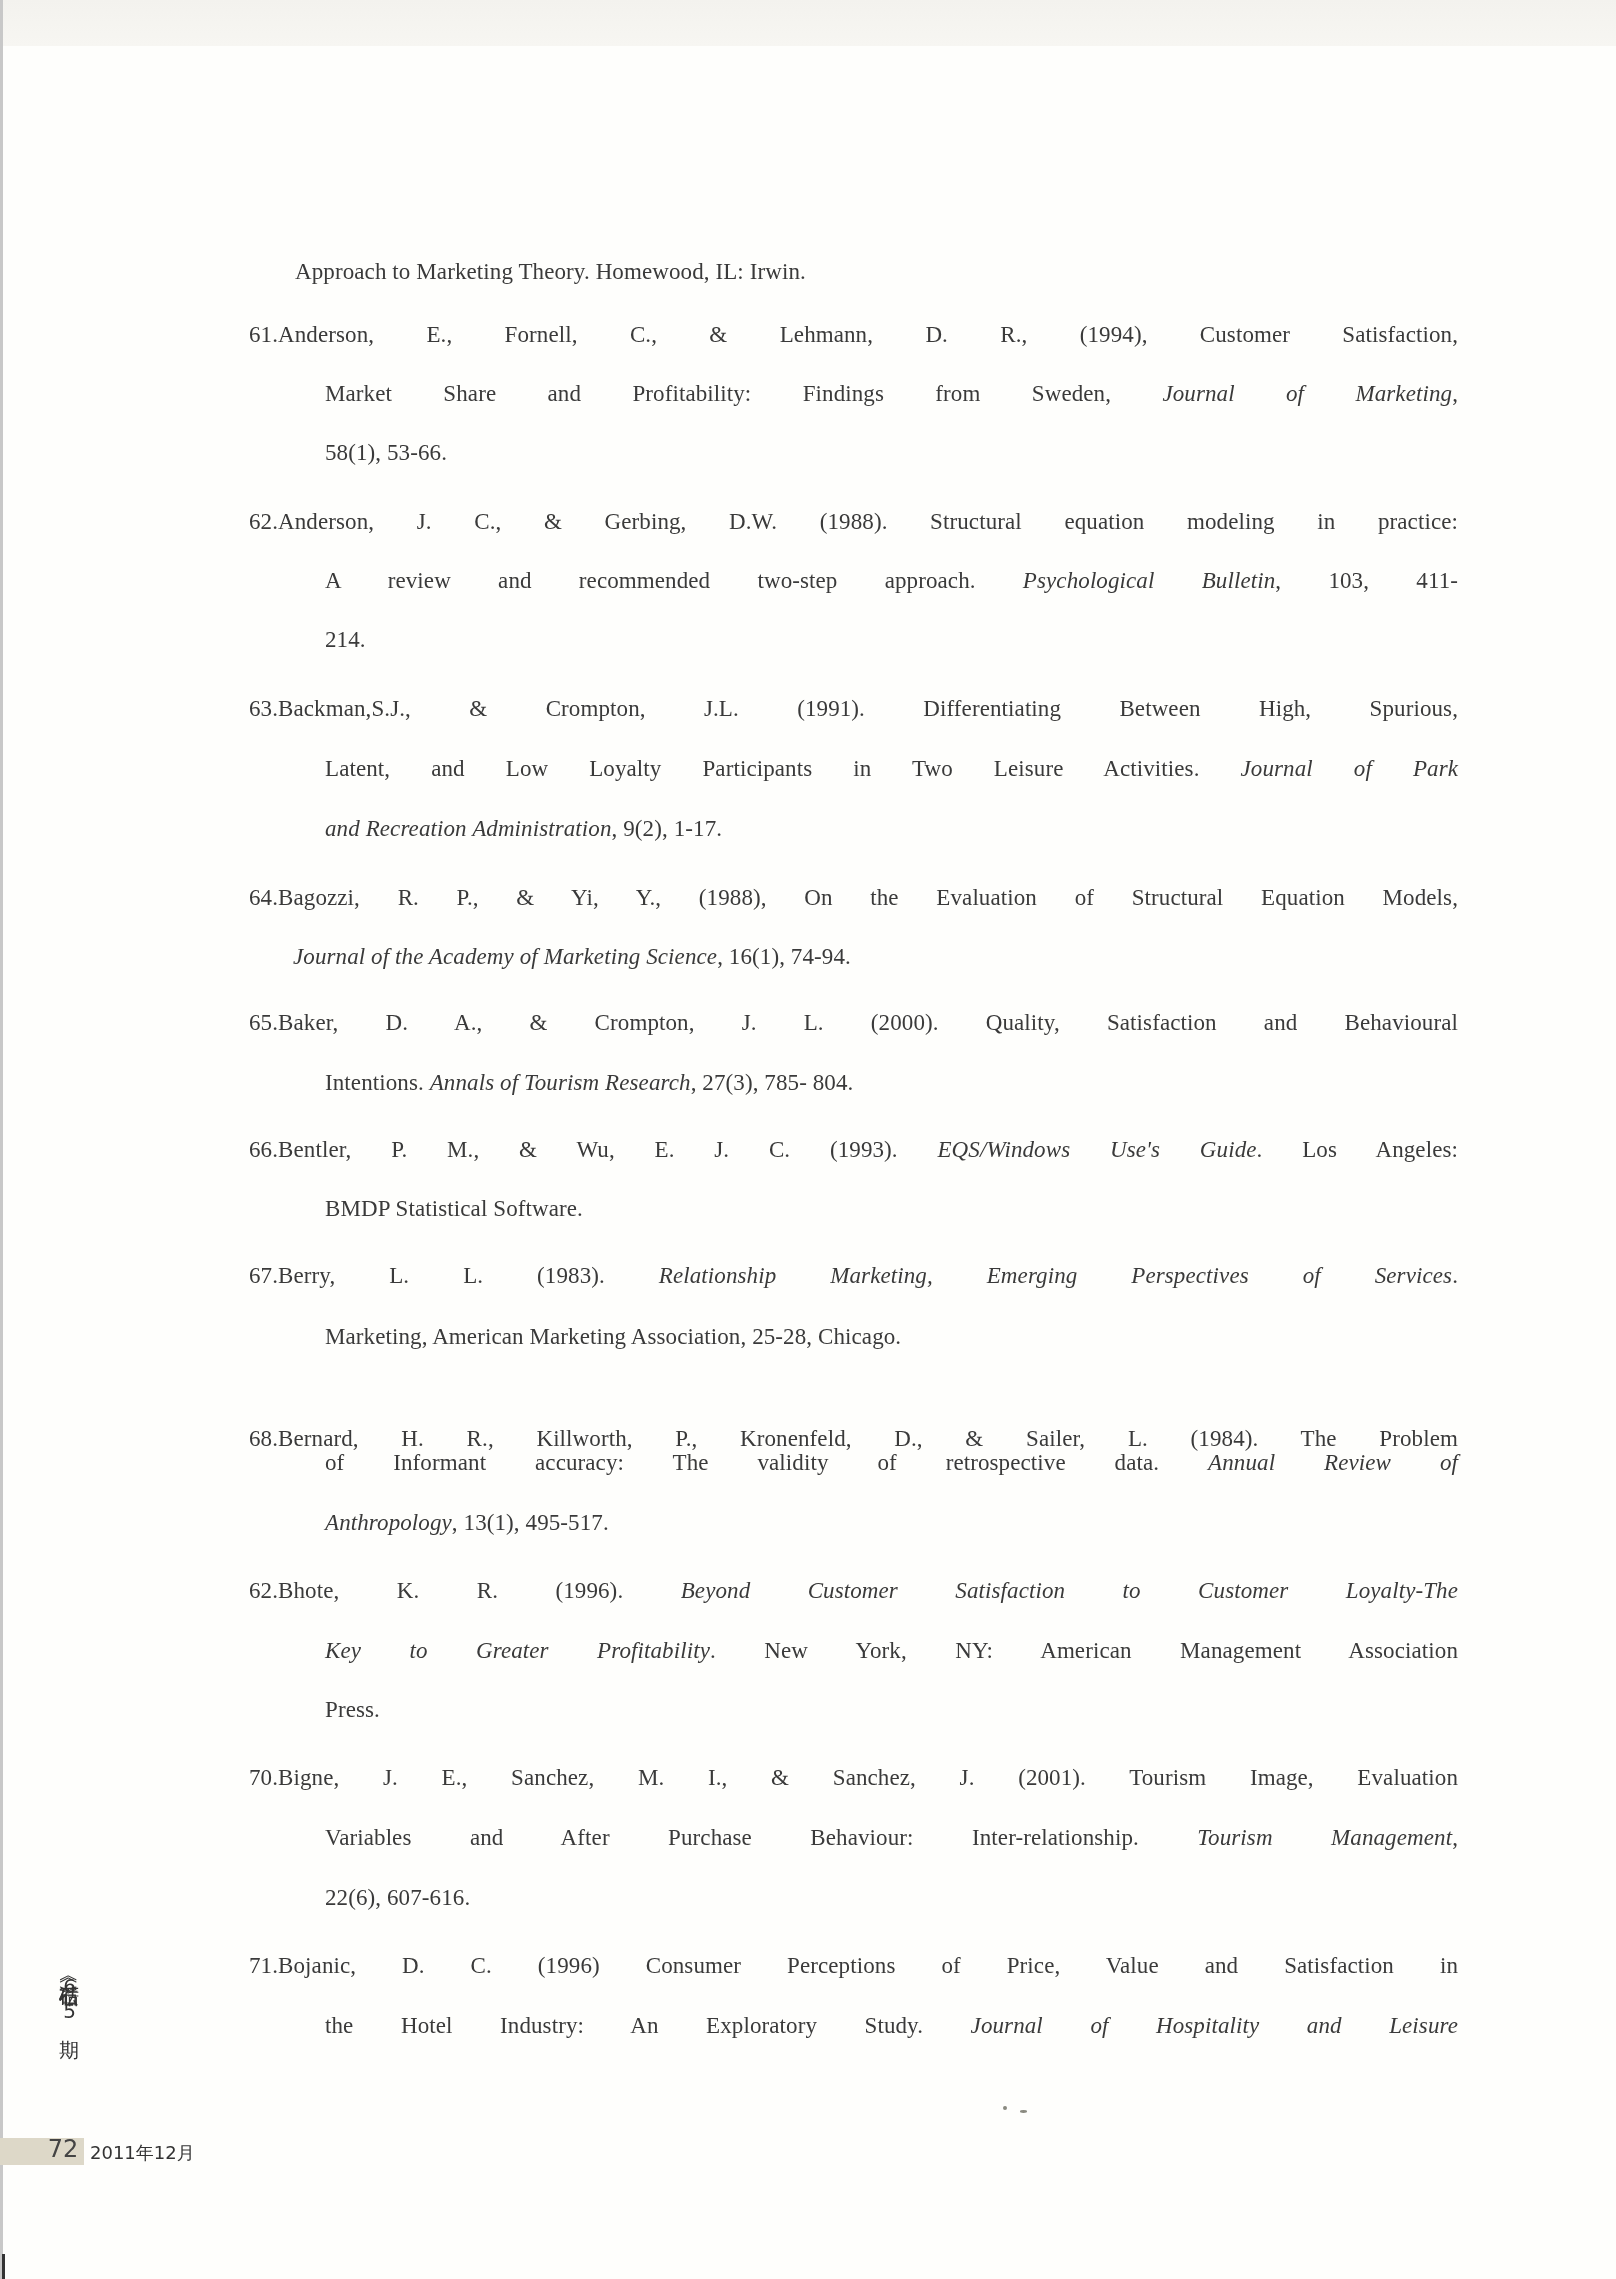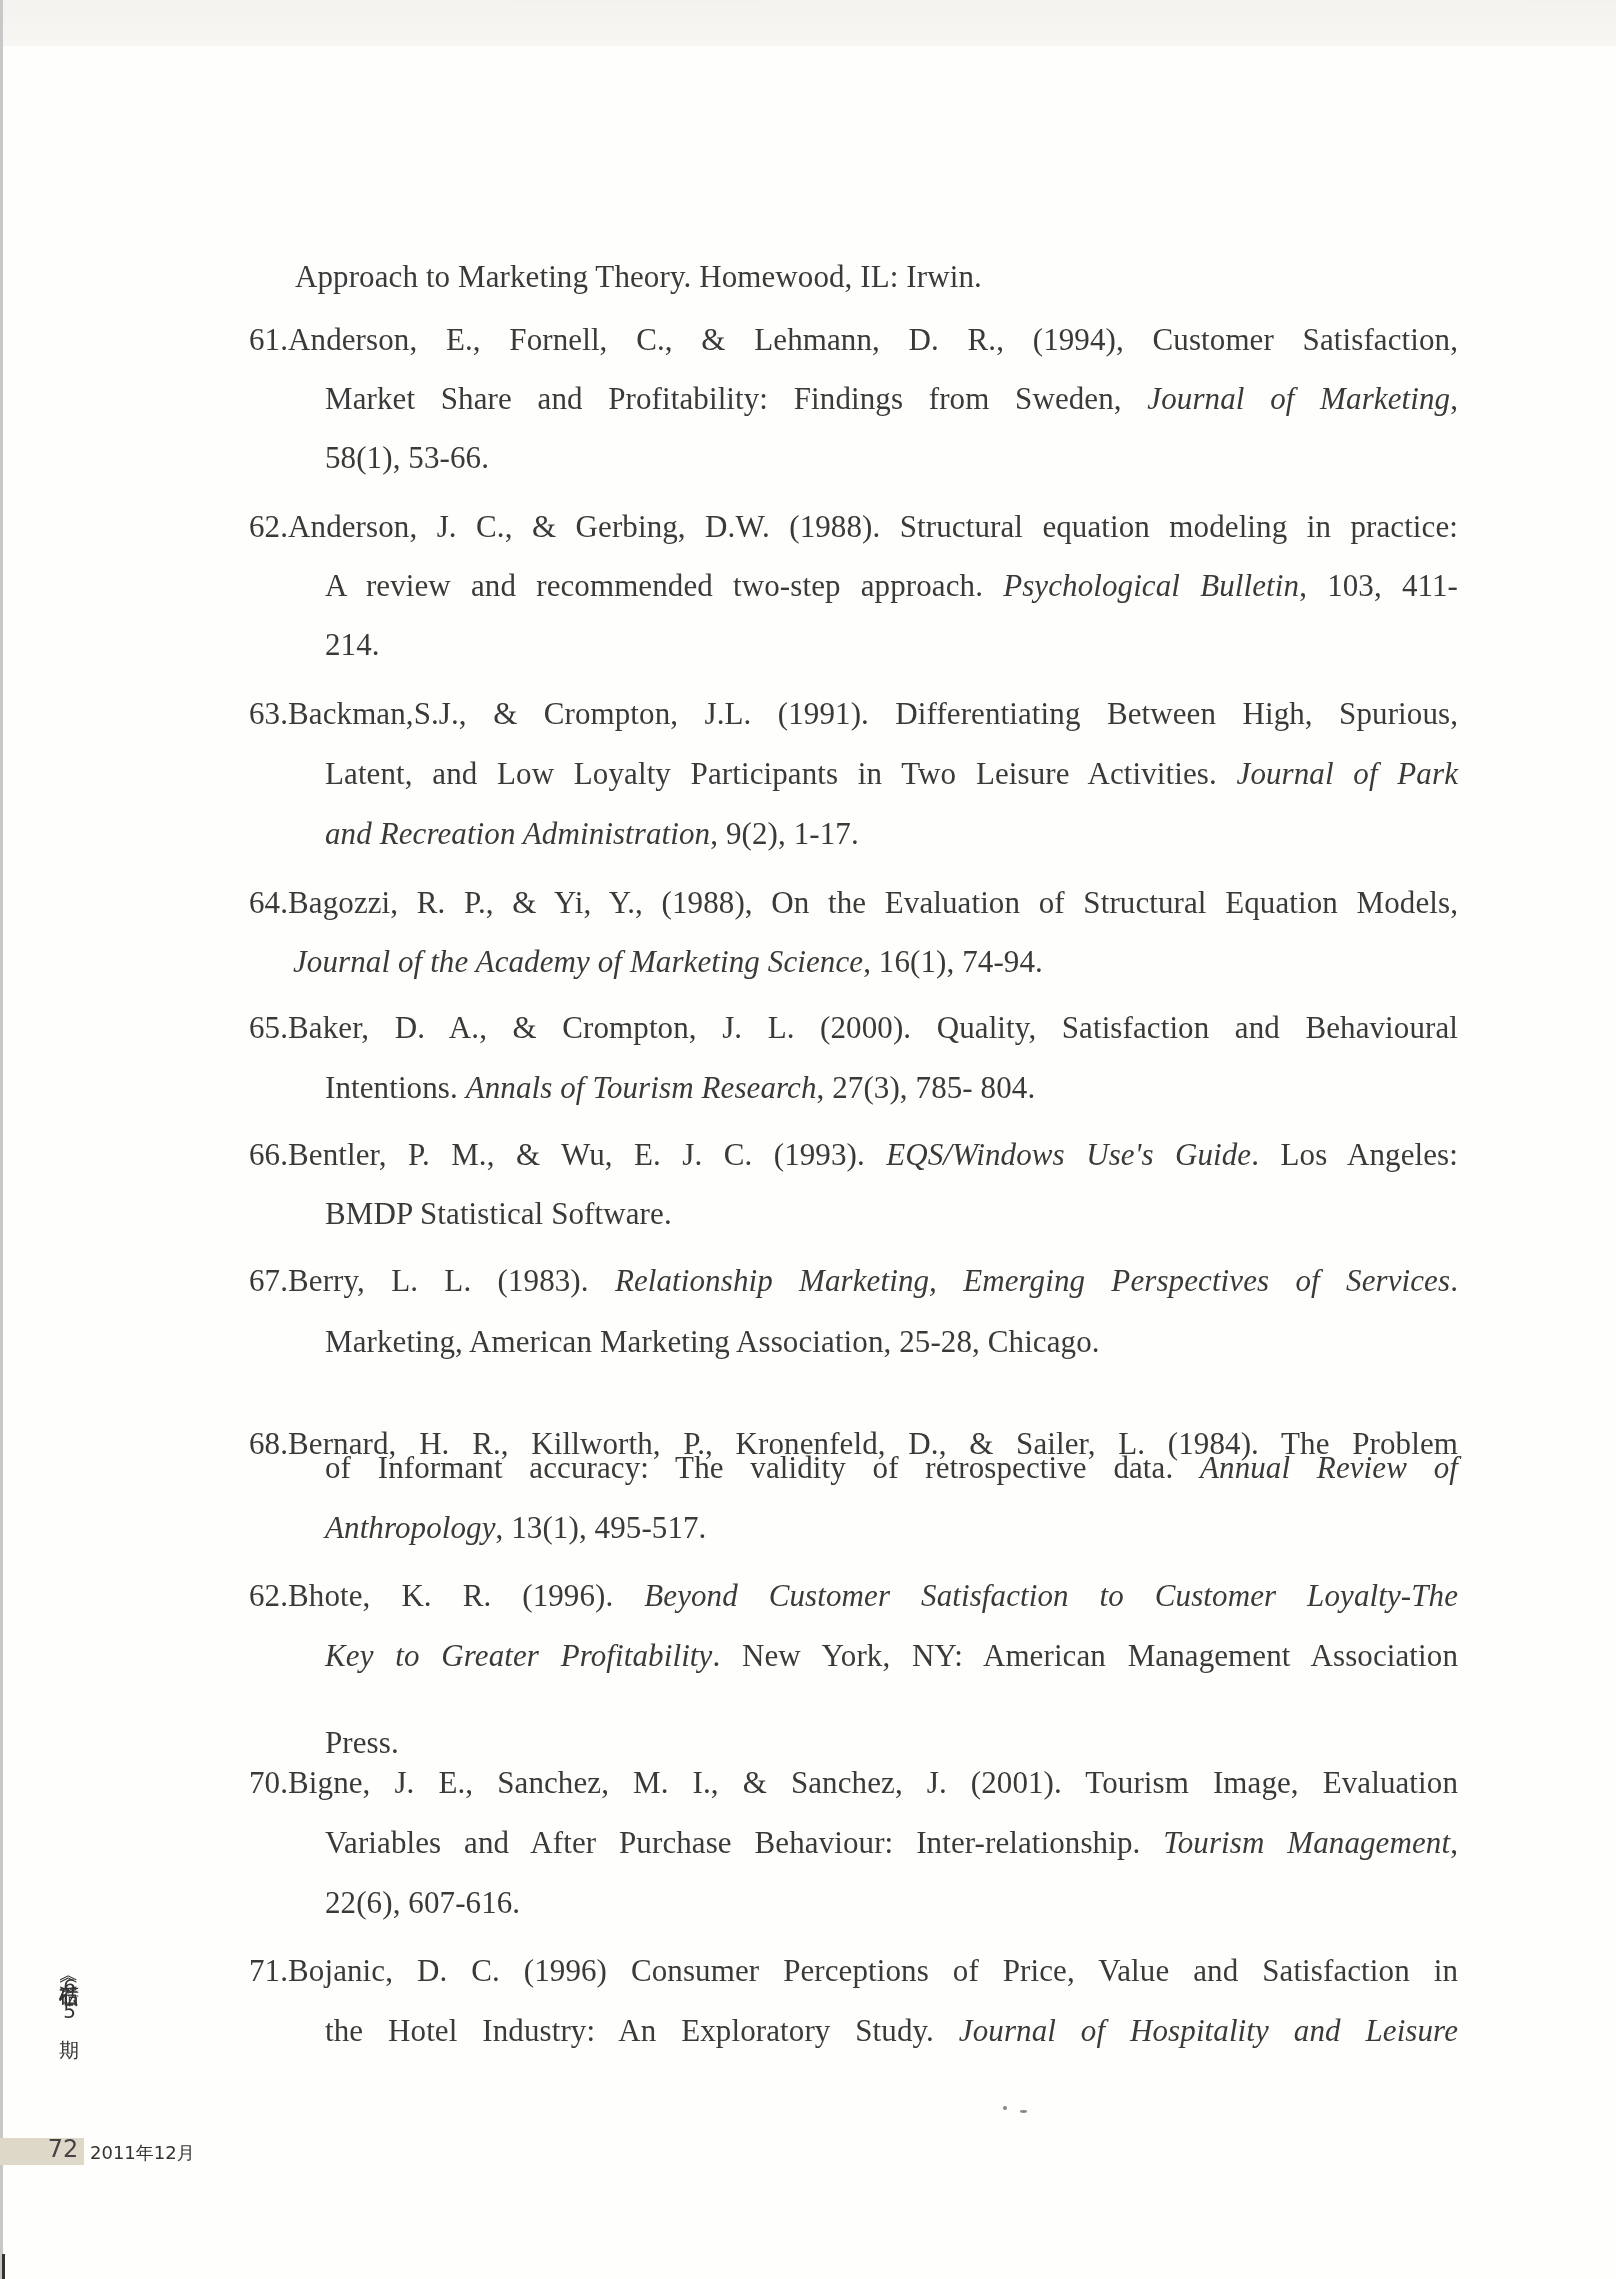--- a/index.html
+++ b/index.html
@@ -18,21 +18,21 @@
     background: #c8c8c8;
   }
   .left-edge-bottom {
     position: absolute; left: 1.9px; top: 2254px; width: 2.9px; height: 26px;
     background: #333;
   }
   .refs {
     position: absolute; left: 0; top: 0; width: 1617px;
   }
   .line {
-    position: absolute; font-size: 31px; white-space: nowrap;
+    position: absolute; font-size: 23px; white-space: nowrap;
     letter-spacing: 0.1px;
   }
   .line.justify { text-align: justify; text-align-last: justify; }
   i { font-style: italic; }
   .sidebar-title {
     position: absolute; left: 55px; top: 1969px; width: 28.5px;
     font-family: "DejaVu Sans", sans-serif; font-size: 20px; color: #333;
     writing-mode: vertical-rl; text-orientation: upright; letter-spacing: 1px;
   }
   .page-badge {
@@ -92,21 +92,21 @@
       <div class="line" style="top: 1324px; left: 325px;"><span>Marketing, American Marketing Association, 25-28, Chicago.</span></div>
     </div>
     <div>
       <div class="line justify" style="top: 1426px; left: 249px; width: 1209px;"><span>68.Bernard, H. R., Killworth, P., Kronenfeld, D., &amp; Sailer, L. (1984). The Problem</span></div>
       <div class="line justify" style="top: 1450px; left: 325px; width: 1133px;"><span>of Informant accuracy: The validity of retrospective data. </span><i>Annual Review of</i></div>
       <div class="line" style="top: 1510px; left: 325px;"><i>Anthropology</i><span>, 13(1), 495-517.</span></div>
     </div>
     <div>
       <div class="line justify" style="top: 1578px; left: 249px; width: 1209px;"><span>62.Bhote, K. R. (1996). </span><i>Beyond Customer Satisfaction to Customer Loyalty-The</i></div>
       <div class="line justify" style="top: 1638px; left: 325px; width: 1133px;"><i>Key to Greater Profitability</i><span>. New York, NY: American Management Association</span></div>
-      <div class="line" style="top: 1697px; left: 325px; margin-top: 28px;"><span>Press.</span></div>
+      <div class="line" style="top: 1697px; left: 325px;"><span>Press.</span></div>
     </div>
     <div>
       <div class="line justify" style="top: 1765px; left: 249px; width: 1209px;"><span>70.Bigne, J. E., Sanchez, M. I., &amp; Sanchez, J. (2001). Tourism Image, Evaluation</span></div>
       <div class="line justify" style="top: 1825px; left: 325px; width: 1133px;"><span>Variables and After Purchase Behaviour: Inter-relationship. </span><i>Tourism Management</i><span>,</span></div>
       <div class="line" style="top: 1885px; left: 325px;"><span>22(6), 607-616.</span></div>
     </div>
     <div>
       <div class="line justify" style="top: 1953px; left: 249px; width: 1209px;"><span>71.Bojanic, D. C. (1996) Consumer Perceptions of Price, Value and Satisfaction in</span></div>
       <div class="line justify" style="top: 2013px; left: 325px; width: 1133px;"><span>the Hotel Industry: An Exploratory Study. </span><i>Journal of Hospitality and Leisure</i></div>
     </div>

